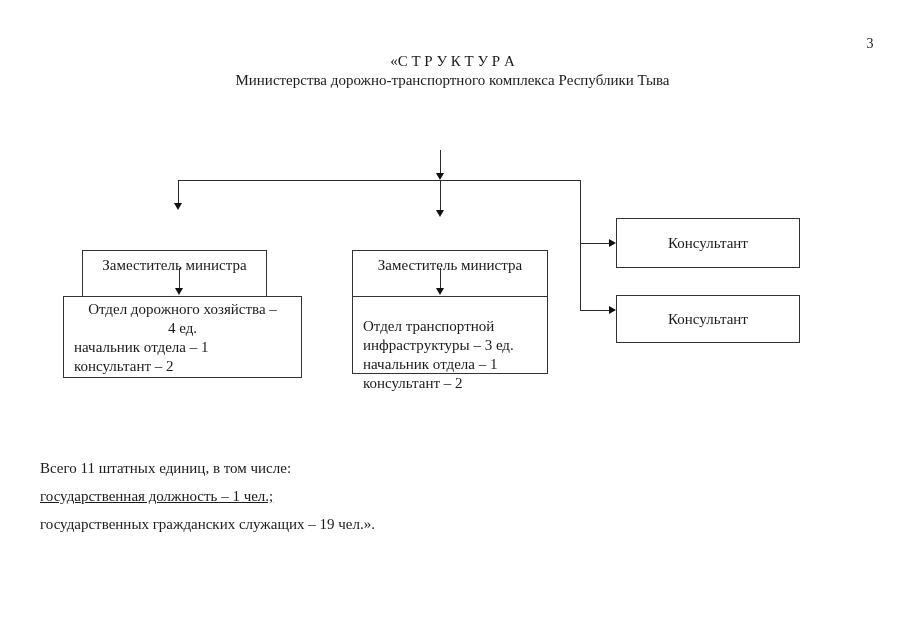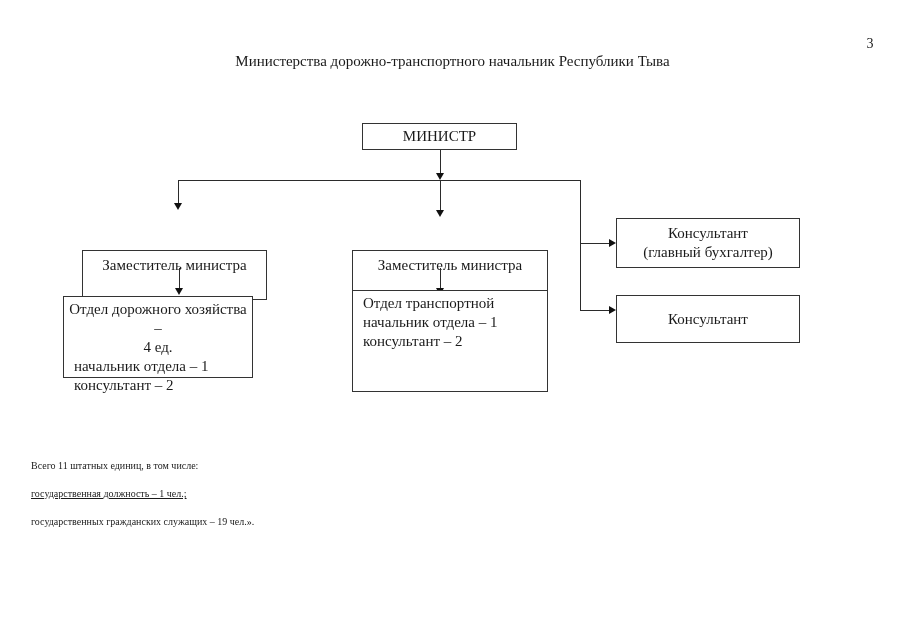--- a/index.html
+++ b/index.html
@@ -63,39 +63,37 @@
     position: absolute;
     width: 0; height: 0;
     border-top: 4px solid transparent;
     border-bottom: 4px solid transparent;
     border-left: 7px solid #111111;
   }
   .dept-line-left { text-align: left; padding-left: 10px; }
   .dept-line-center { text-align: center; }
   .footer-line {
     position: absolute;
-    left: 31px;
-    font-size: 10px;
+    left: 40px;
+    font-size: 15px;
     white-space: nowrap;
   }
 </style>
 </head>
 <body>
 
 <div class="page">
 
   <div class="page-number">3</div>
 
   <div class="doc-title">
-    <div>Министерства дорожно-транспортного начальник Республики Тыва</div>
+    <div>«С Т Р У К Т У Р А</div>
+    <div>Министерства дорожно-транспортного комплекса Республики Тыва</div>
   </div>
 
-  <div class="box flex-center" style="left:362px; top:123px; width:155px; height:27px;">
-    <div>МИНИСТР</div>
-  </div>
 
   <div class="line" style="left:440px; top:150px; width:1px; height:24px;"></div>
   <div class="arrow-down" style="left:436px; top:173px;"></div>
 
   <div class="line" style="left:178px; top:180px; width:403px; height:1px;"></div>
 
   <div class="line" style="left:178px; top:181px; width:1px; height:23px;"></div>
   <div class="arrow-down" style="left:174px; top:203px;"></div>
 
   <div class="line" style="left:440px; top:181px; width:1px; height:29px;"></div>
@@ -110,42 +108,42 @@
   <div class="box center-text" style="left:82px; top:218px; width:185px; height:50px; padding-top:5px;">
     <div>Заместитель министра</div>
   </div>
 
   <div class="box center-text" style="left:352px; top:218px; width:196px; height:50px; padding-top:5px;">
     <div>Заместитель министра</div>
   </div>
 
   <div class="box flex-center" style="left:616px; top:218px; width:184px; height:50px;">
     <div>Консультант</div>
-    <div>(главный бухгалтер)</div>
   </div>
 
   <div class="box flex-center" style="left:616px; top:295px; width:184px; height:48px;">
     <div>Консультант</div>
   </div>
 
   <div class="line" style="left:179px; top:268px; width:1px; height:21px;"></div>
   <div class="arrow-down" style="left:175px; top:288px;"></div>
 
   <div class="line" style="left:440px; top:268px; width:1px; height:21px;"></div>
   <div class="arrow-down" style="left:436px; top:288px;"></div>
 
-  <div class="box" style="left:63px; top:296px; width:190px; height:82px; padding-top:3px;">
+  <div class="box" style="left:63px; top:296px; width:239px; height:82px; padding-top:3px;">
     <div class="dept-line-center">Отдел дорожного хозяйства –</div>
     <div class="dept-line-center">4 ед.</div>
     <div class="dept-line-left">начальник отдела – 1</div>
     <div class="dept-line-left">консультант – 2</div>
   </div>
 
-  <div class="box" style="left:352px; top:290px; width:196px; height:102px; padding-top:3px;">
+  <div class="box" style="left:352px; top:296px; width:196px; height:78px; padding-top:20px;">
     <div class="dept-line-left">Отдел транспортной</div>
+    <div class="dept-line-left">инфраструктуры – 3 ед.</div>
     <div class="dept-line-left">начальник отдела – 1</div>
     <div class="dept-line-left">консультант – 2</div>
   </div>
 
   <div class="footer-line" style="top:460px;">Всего 11 штатных единиц, в том числе:</div>
   <div class="footer-line" style="top:488px;text-decoration:underline;">государственная должность – 1 чел.;</div>
   <div class="footer-line" style="top:516px;">государственных гражданских служащих – 19 чел.».</div>
 
 </div>
 

